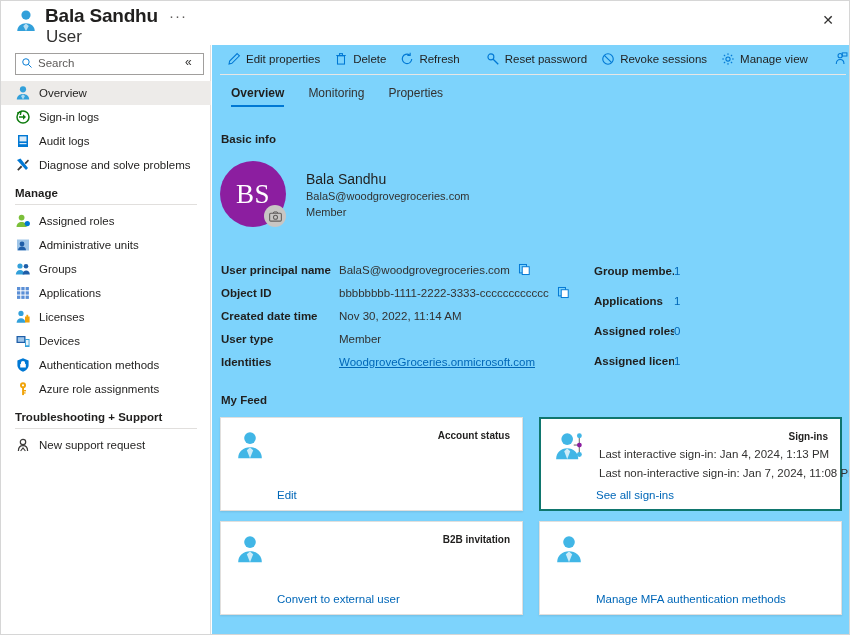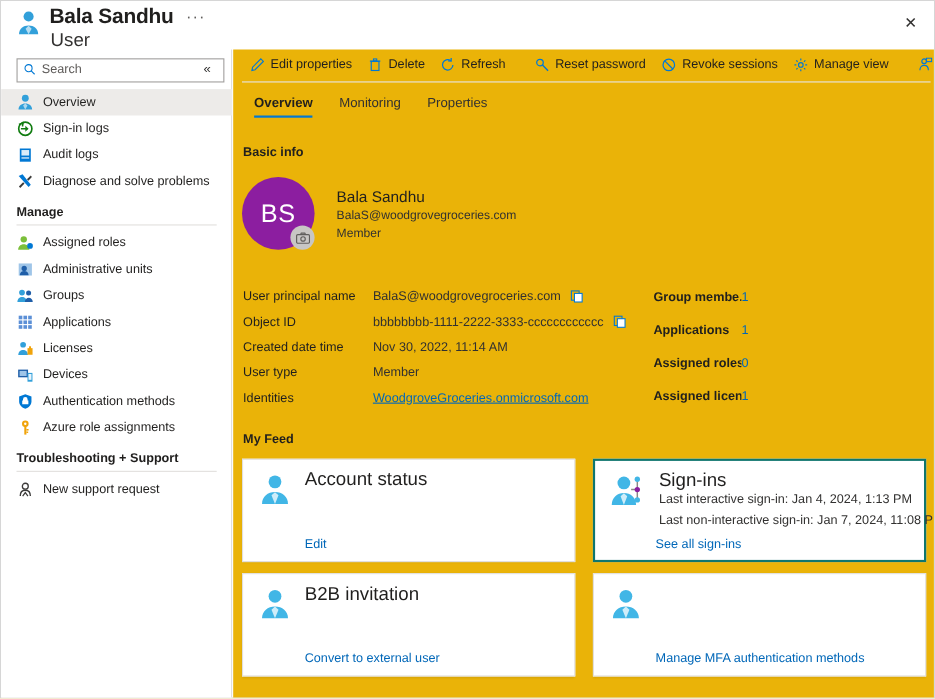--- a/index.html
+++ b/index.html
@@ -129,21 +129,21 @@
   .nav-rule {
     margin: 1px 14px 4px 14px;
     height: 1px;
     background: #e1dfdd;
   }
 
   
   .main {
     position: absolute; left: 211px; top: 44px;
     width: 639px; height: 591px;
-    background: #eab308;
+    background: #7dd3fc;
   }
 
   .cmdbar {
     position: absolute; left: 0; top: 0;
     width: 639px; height: 28px;
     display: flex; align-items: center;
     padding-left: 8px;
     gap: 0px;
   }
   .cmd {
@@ -206,23 +206,24 @@
 
   
   .identity { position: absolute; left: 8px; top: 116px; }
   .avatar-wrap { position: absolute; left: 0; top: 0; width: 68px; height: 68px; }
   .avatar {
     width: 66px; height: 66px;
     border-radius: 50%;
     background: #8c1ea0;
     color: #ffffff;
     display: flex; align-items: center; justify-content: center;
-    font-size: 23px;
+    font-size: 27px;
     font-weight: 400;
     letter-spacing: 0.5px;
+    font-family: Liberation Serif, serif;
   }
   .cam-badge {
     position: absolute; left: 44px; top: 44px;
     width: 22px; height: 22px;
     border-radius: 50%;
     background: #c8c6c4;
     display: flex; align-items: center; justify-content: center;
     cursor: pointer;
   }
   .ident-text { position: absolute; left: 86px; top: 10px; }
@@ -241,21 +242,21 @@
 
   
   .props-left { position: absolute; left: 9px; top: 213px; width: 330px; }
   .prop-row {
     display: flex; align-items: center;
     height: 23px;
   }
   .prop-key {
     width: 118px;
     font-size: 11.5px;
-    font-weight: 400;
+    font-weight: 700;
     color: #201f1e;
     flex: 0 0 118px;
   }
   .prop-val {
     font-size: 11.5px;
     color: #323130;
     white-space: nowrap;
   }
   .prop-val.link { color: #0067b8; text-decoration: underline; cursor: pointer; }
   .copy-ico {
@@ -301,25 +302,26 @@
   .card.highlight {
     border: 2px solid #0f766e;
     box-shadow: none;
   }
   .card-ico {
     position: absolute; left: 14px; top: 12px;
     width: 30px; height: 30px;
   }
   .card-body { margin-left: 44px; }
   .card-title {
-    font-size: 17px;
-    font-weight: 400;
+    font-size: 10px;
+    font-weight: 700;
     color: #201f1e;
     line-height: 15px;
     margin-bottom: 1px;
+    text-align: right;
   }
   .card-status {
     display: flex; align-items: center;
     font-size: 11.5px;
     color: #323130;
     line-height: 15px;
   }
   .ok-ico { width: 11px; height: 11px; margin-right: 4px; flex: 0 0 11px; }
   .card-line {
     font-size: 11.5px;

